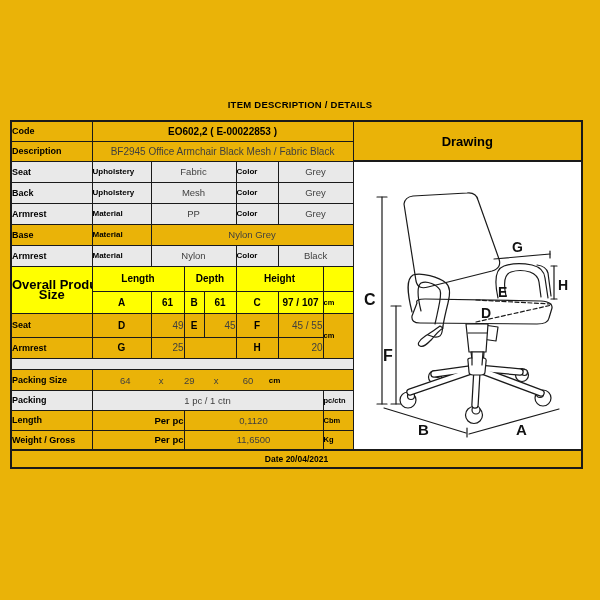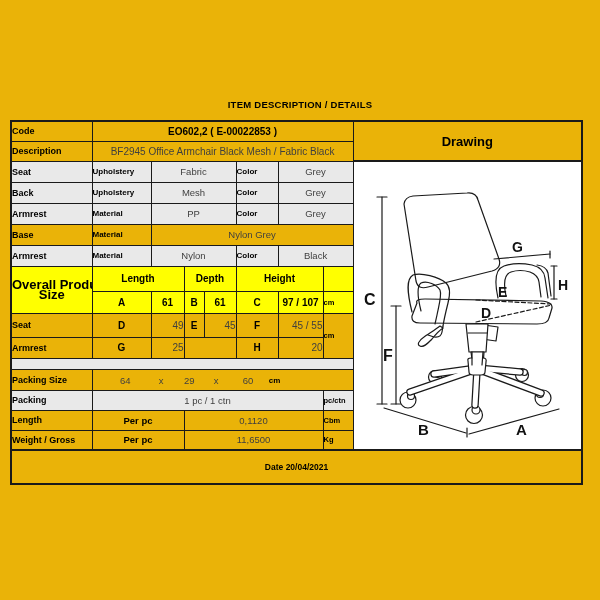--- a/index.html
+++ b/index.html
@@ -6,34 +6,34 @@
   .page{position:relative;width:600px;height:600px;background:#eab308;
         font-family:"Liberation Sans",sans-serif;color:#000;overflow:hidden;}
   .title{position:absolute;top:99px;left:0;width:100%;text-align:center;
          font-size:9.5px;font-weight:bold;letter-spacing:.25px;}
   table.spec{position:absolute;left:10px;top:120px;width:573px;
              border-collapse:collapse;table-layout:fixed;
              border:2px solid #1a1a1a;}
   table.spec td{border:1px solid #1a1a1a;padding:0;overflow:hidden;
                 white-space:nowrap;vertical-align:middle;}
   tr.h20{height:20px}tr.h21{height:21px}tr.h22{height:22px}
-  tr.h11{height:11px}tr.h18{height:34px}
+  tr.h11{height:11px}tr.h18{height:18px}
   .shade td{background:#e9e9e9;}
   .yellow td, td.ylbl{background:#ffff00;}
   .lbl{font-size:9px;font-weight:bold;padding-left:3px;margin-left:8px;}
   .sub{font-size:8px;font-weight:bold;padding-left:3px;}
   .val{font-size:9.5px;color:#3f3f3f;text-align:center;}
   .bigval{font-size:10px;font-weight:bold;text-align:center;}
   .desc{font-size:10px;color:#3f3f3f;text-align:center;}
   .letter{font-size:10px;font-weight:bold;text-align:center;}
   .num{font-size:10px;color:#3f3f3f;text-align:right;}
   .unit{font-size:7.5px;font-weight:bold;padding-left:2px;}
   .ylbl{font-size:13px;font-weight:bold;text-align:center;line-height:10px;}
   .yhead{font-size:10px;font-weight:bold;text-align:center;}
-  .qty{font-size:9.5px;font-weight:bold;text-align:center;padding-right:10px;margin-left:32px;}
+  .qty{font-size:9.5px;font-weight:bold;text-align:right;padding-right:10px;margin-left:32px;}
   .vnum{font-size:9.5px;color:#3f3f3f;text-align:center;padding-right:45px;}
   .pval{font-size:9.5px;color:#3f3f3f;text-align:center;padding-right:20px;}
   .psizecell{position:relative;}
   .psizecell span{position:absolute;top:50%;transform:translate(-50%,-50%);
                   font-size:9.5px;color:#3f3f3f;}
   .psizecell span.u{font-weight:bold;color:#000;font-size:8px;}
   .dhdr{text-align:center;font-weight:bold;font-size:13px;
         border-bottom:2px solid #1a1a1a !important;}
   .dcell{vertical-align:top !important;padding:0;}
   .datecell{border-top:2px solid #1a1a1a !important;text-align:center;

